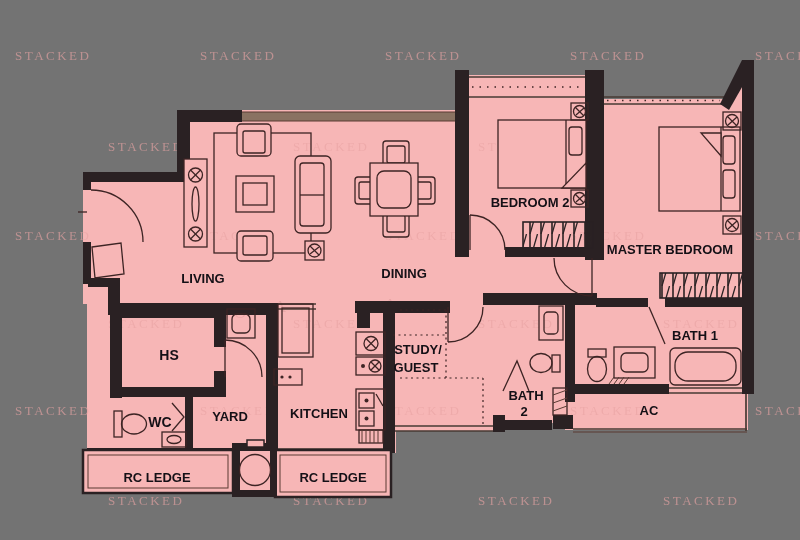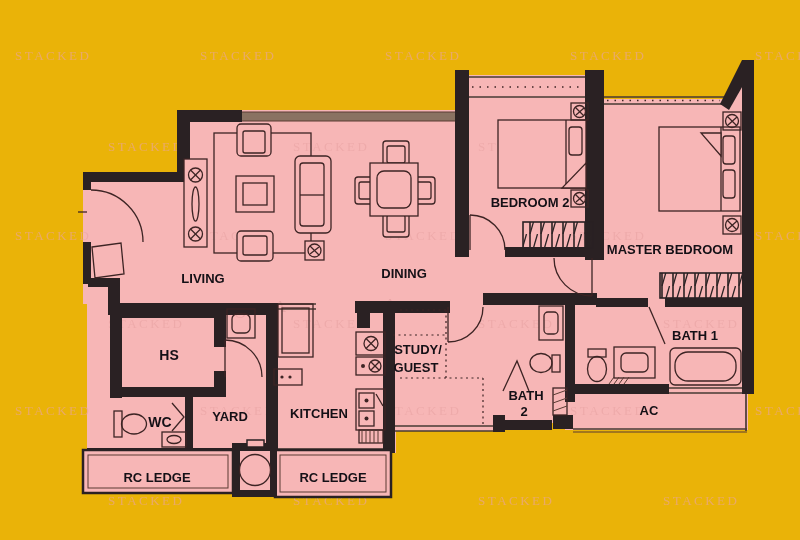--- a/index.html
+++ b/index.html
@@ -1,16 +1,16 @@
 <!DOCTYPE html>
 <html><head>
 <meta charset="utf-8">
 <style>
   html,body{margin:0;padding:0;background:#ffffff;}
-  .stage{position:relative;width:800px;height:540px;background:#eab308;overflow:hidden;}
+  .stage{position:relative;width:800px;height:540px;background:#737373;overflow:hidden;}
   svg{display:block;}
   .floor{fill:#f7b6b6;}
   .wall{fill:#2a2123;}
   .fl{stroke:#3d2424;stroke-width:1.3;fill:none;}
   .flp{stroke:#3d2424;stroke-width:1.3;fill:#f7b6b6;}
   .thin{stroke:#5a3b33;stroke-width:1;fill:none;}
   .dot{stroke:#3d2424;stroke-width:1.2;stroke-dasharray:2 3.5;fill:none;}
   .bdot{stroke:#3d2424;stroke-width:1.5;stroke-dasharray:1.5 6;fill:none;}
   .wl{stroke:#473a33;stroke-width:1.7;fill:none;}
   .band{fill:#8a7262;}

